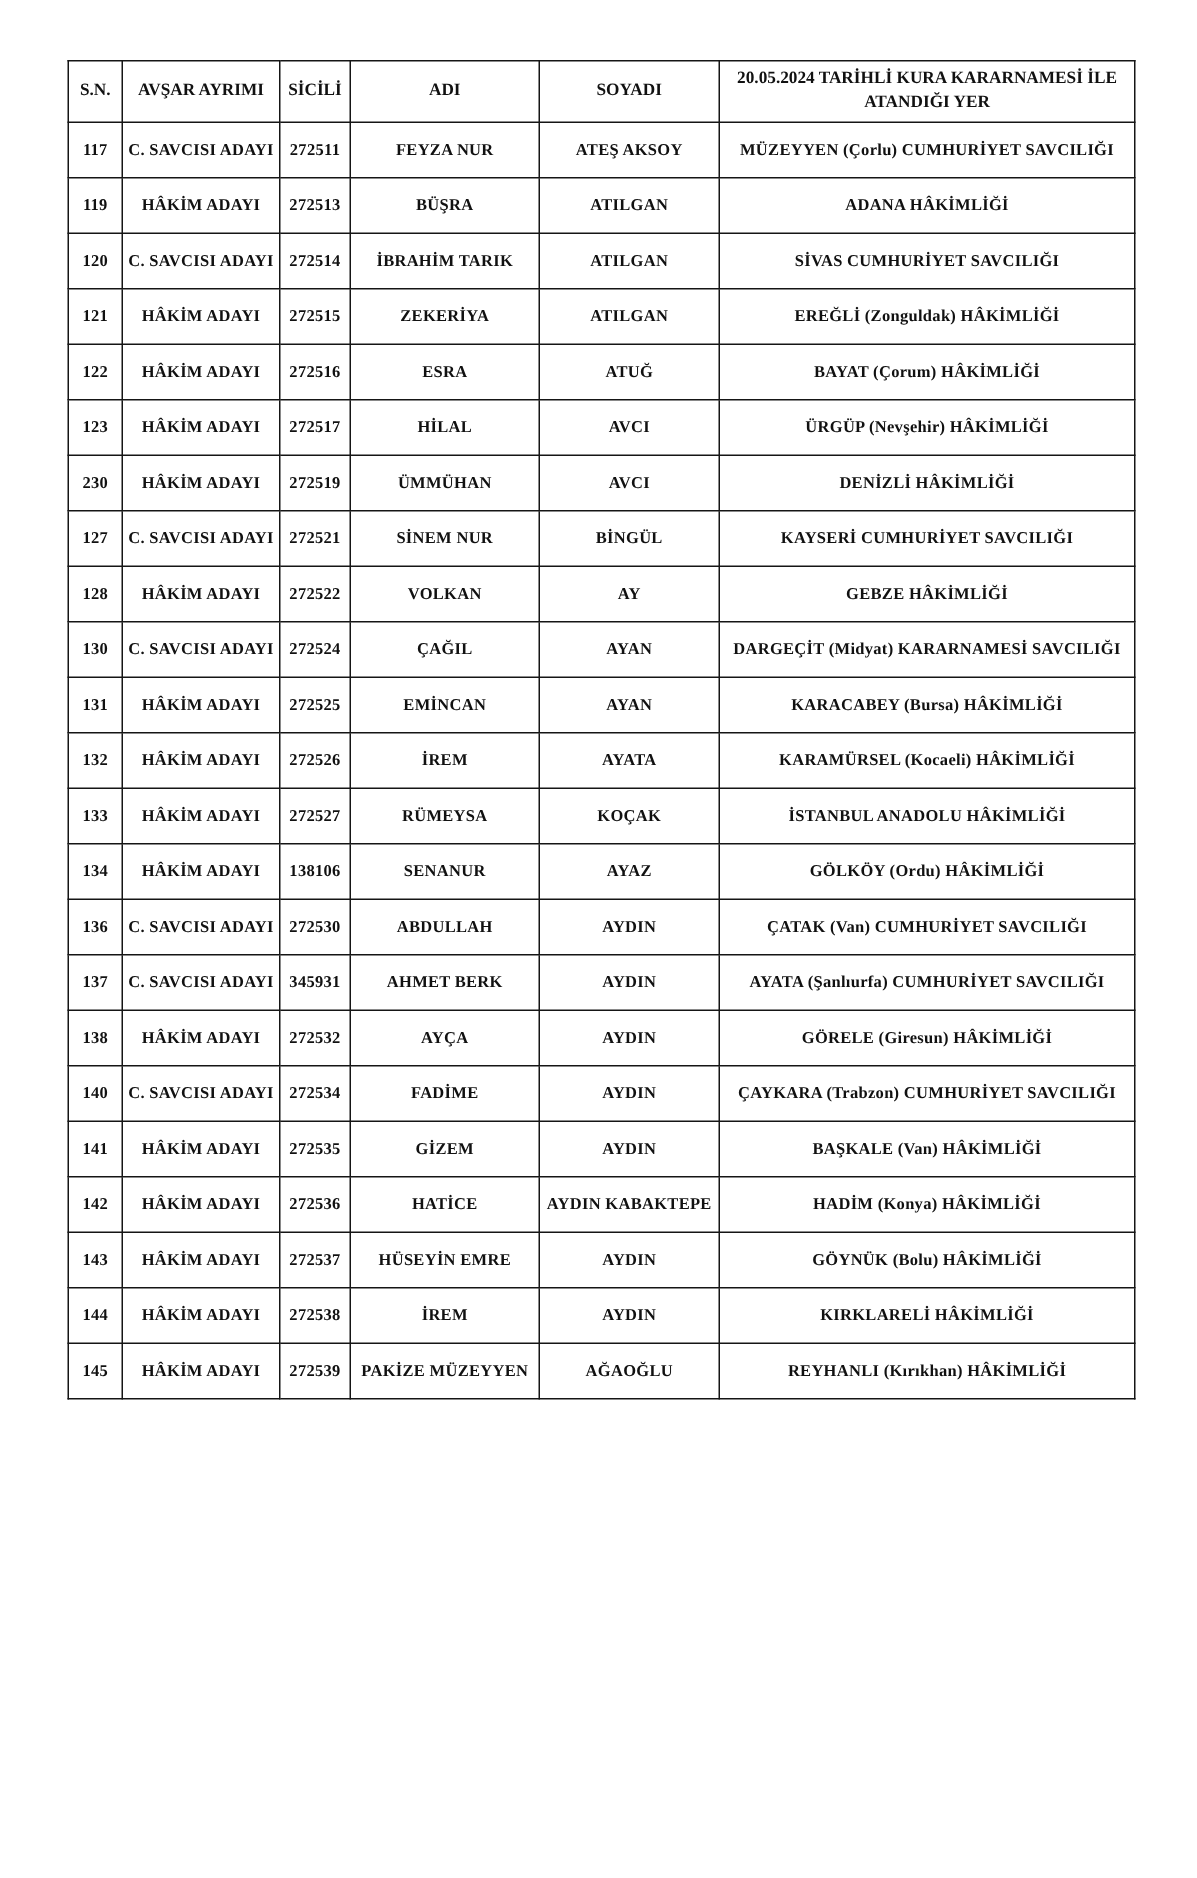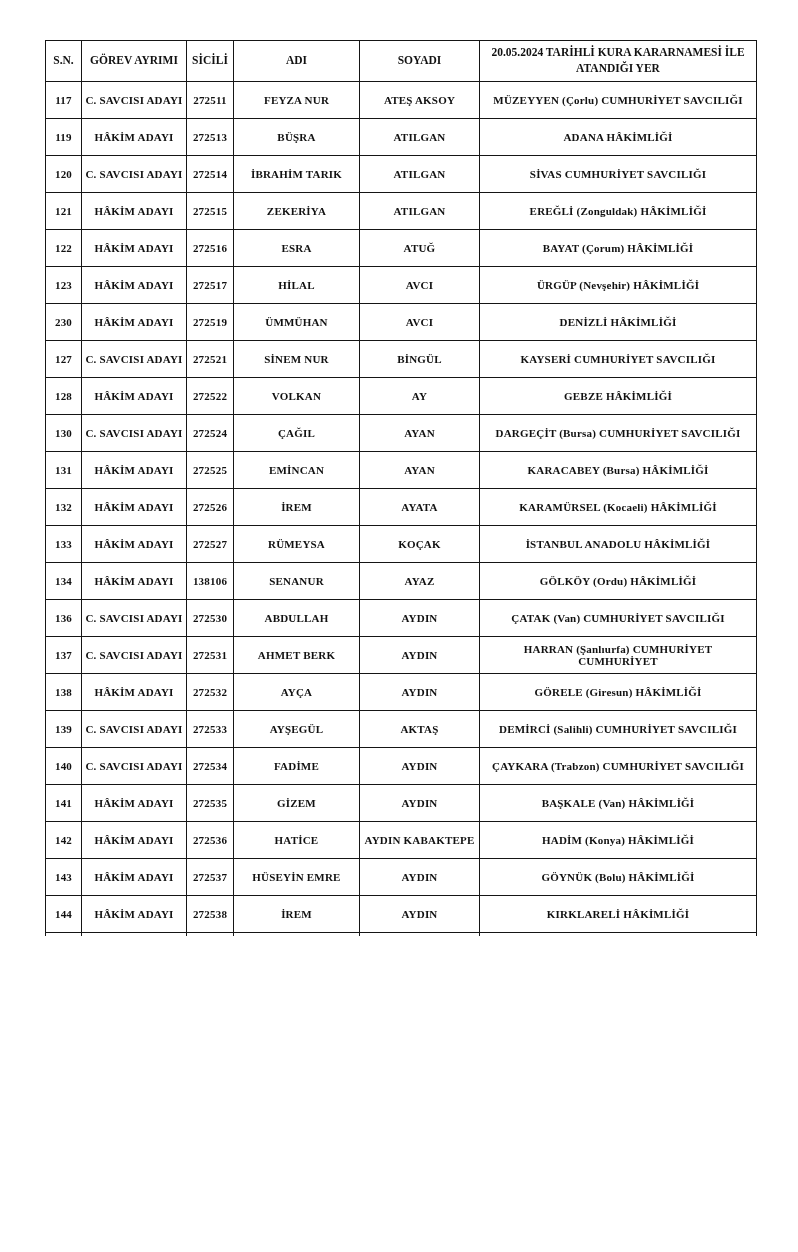--- a/index.html
+++ b/index.html
@@ -59,21 +59,21 @@
       <col class="c-sn">
       <col class="c-gor">
       <col class="c-sic">
       <col class="c-adi">
       <col class="c-soy">
       <col class="c-yer">
     </colgroup>
     <thead>
       <tr>
         <th>S.N.</th>
-        <th>GÖREV AYRIMI</th>
+        <th>AVŞAR AYRIMI</th>
         <th>SİCİLİ</th>
         <th>ADI</th>
         <th>SOYADI</th>
         <th>20.05.2024 TARİHLİ KURA KARARNAMESİ İLE ATANDIĞI YER</th>
       </tr>
     </thead>
     <tbody>
         <tr>
           <td>117</td>
           <td>C. SAVCISI ADAYI</td>
@@ -145,21 +145,21 @@
           <td>VOLKAN</td>
           <td>AY</td>
           <td>GEBZE HÂKİMLİĞİ</td>
         </tr>
         <tr>
           <td>130</td>
           <td>C. SAVCISI ADAYI</td>
           <td>272524</td>
           <td>ÇAĞIL</td>
           <td>AYAN</td>
-          <td>DARGEÇİT (Bursa) CUMHURİYET SAVCILIĞI</td>
+          <td>DARGEÇİT (Midyat) KARARNAMESİ SAVCILIĞI</td>
         </tr>
         <tr>
           <td>131</td>
           <td>HÂKİM ADAYI</td>
           <td>272525</td>
           <td>EMİNCAN</td>
           <td>AYAN</td>
           <td>KARACABEY (Bursa) HÂKİMLİĞİ</td>
         </tr>
         <tr>
@@ -190,40 +190,32 @@
           <td>136</td>
           <td>C. SAVCISI ADAYI</td>
           <td>272530</td>
           <td>ABDULLAH</td>
           <td>AYDIN</td>
           <td>ÇATAK (Van) CUMHURİYET SAVCILIĞI</td>
         </tr>
         <tr>
           <td>137</td>
           <td>C. SAVCISI ADAYI</td>
-          <td>272531</td>
+          <td>345931</td>
           <td>AHMET BERK</td>
           <td>AYDIN</td>
-          <td>HARRAN (Şanlıurfa) CUMHURİYET CUMHURİYET</td>
+          <td>AYATA (Şanlıurfa) CUMHURİYET SAVCILIĞI</td>
         </tr>
         <tr>
           <td>138</td>
           <td>HÂKİM ADAYI</td>
           <td>272532</td>
           <td>AYÇA</td>
           <td>AYDIN</td>
           <td>GÖRELE (Giresun) HÂKİMLİĞİ</td>
-        </tr>
-        <tr>
-          <td>139</td>
-          <td>C. SAVCISI ADAYI</td>
-          <td>272533</td>
-          <td>AYŞEGÜL</td>
-          <td>AKTAŞ</td>
-          <td>DEMİRCİ (Salihli) CUMHURİYET SAVCILIĞI</td>
         </tr>
         <tr>
           <td>140</td>
           <td>C. SAVCISI ADAYI</td>
           <td>272534</td>
           <td>FADİME</td>
           <td>AYDIN</td>
           <td>ÇAYKARA (Trabzon) CUMHURİYET SAVCILIĞI</td>
         </tr>
         <tr>

